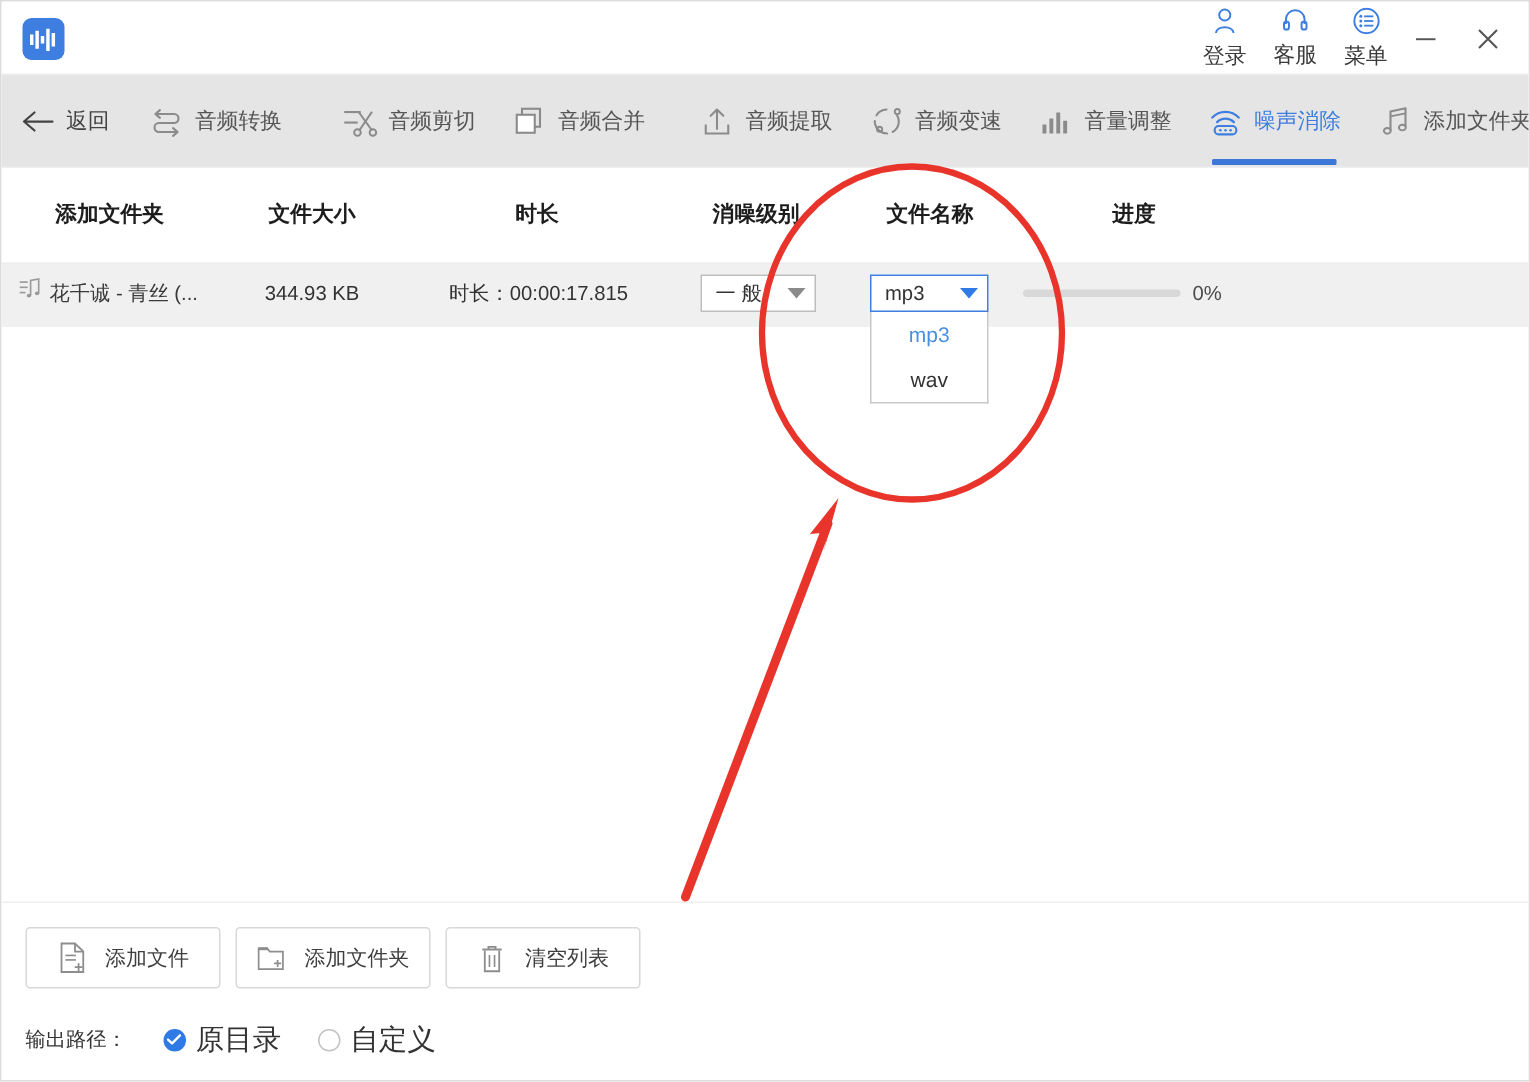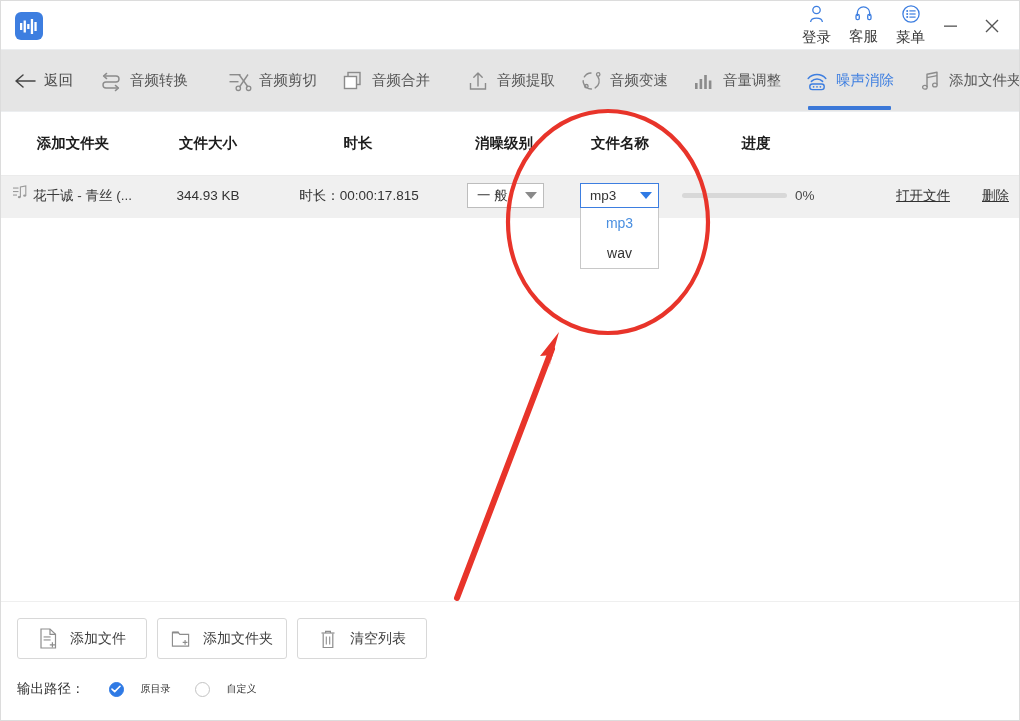--- a/index.html
+++ b/index.html
@@ -52,21 +52,21 @@
   .ppct{font-size:13.5px;color:#4a4a4a;}
 
   .ops{position:absolute;top:0;height:39px;display:flex;align-items:center;gap:32px;}
   .oplink{font-size:13.5px;color:#333;text-decoration:underline;}
 
   
   .bottom{position:absolute;left:0;top:600px;width:1018px;height:120px;background:#fff;border-top:1px solid #efefef;box-sizing:border-box;}
   .bbtn{position:absolute;top:16px;height:41px;box-sizing:border-box;border:1px solid #d8d8d8;border-radius:3px;background:#fff;display:flex;align-items:center;justify-content:center;gap:12px;font-size:14px;color:#3f3f3f;}
   .bbtn .ic{width:20px;height:22px;display:flex;align-items:center;justify-content:center;}
   .outrow{position:absolute;left:16px;top:78px;display:flex;align-items:center;gap:10px;font-size:13.5px;color:#333;}
-  .radio{display:flex;align-items:center;gap:17px;margin-left:14px;font-size:10px;color:#333;}
+  .radio{display:flex;align-items:center;gap:7px;margin-left:14px;font-size:19px;color:#333;}
   .rdot{width:15px;height:15px;border-radius:50%;border:1px solid #c3c3c3;box-sizing:border-box;background:#fff;}
   .rdot.on{background:#2f7ae5;border-color:#2f7ae5;display:flex;align-items:center;justify-content:center;}
 
   .anno{position:absolute;left:0;top:0;width:1020px;height:721px;pointer-events:none;z-index:80;}
 </style>
 </head>
 <body>
 
 <div class="app">
 
@@ -277,24 +277,20 @@
       <div class="dropdown" style="left:579px;top:32px;width:79px;">
         <div class="dd-item sel">mp3</div>
         <div class="dd-item">wav</div>
       </div>
 
       <div class="progwrap" style="left:681px;">
         <div class="ptrack"></div>
         <div class="ppct">0%</div>
       </div>
 
-      <div class="ops" style="left:895px;">
-        <span class="oplink">打开文件</span>
-        <span class="oplink">删除</span>
-      </div>
     </div>
   </div>
 
   <div class="bottom">
     <div class="bbtn" style="left:16px;width:130px;">
       <span class="ic">
         <svg width="19" height="21" viewBox="0 0 19 21">
             <path d="M2 1 H11 L16.5 6.2 V20 H2 Z" fill="none" stroke="#8d8d8d" stroke-width="1.2"></path>
             <path d="M11 1 V6.4 H16.4" fill="none" stroke="#8d8d8d" stroke-width="1.2"></path>
             <rect x="4.6" y="8.4" width="7" height="1.1" fill="#8d8d8d"></rect>

